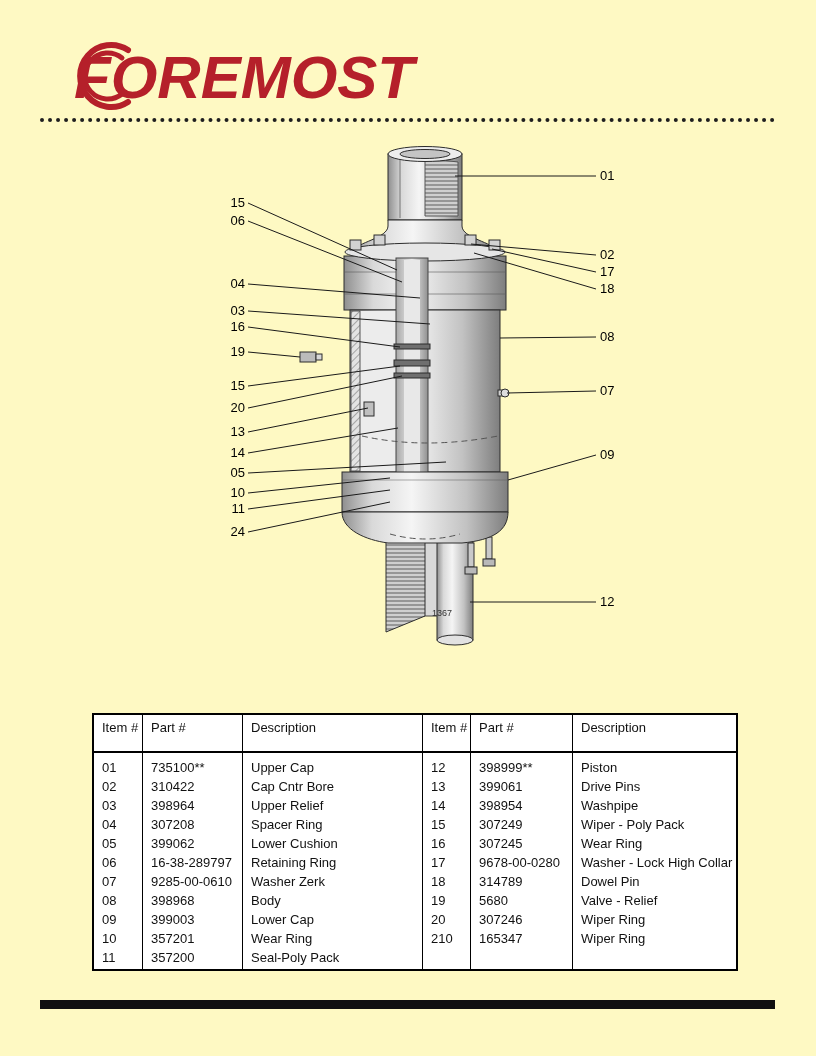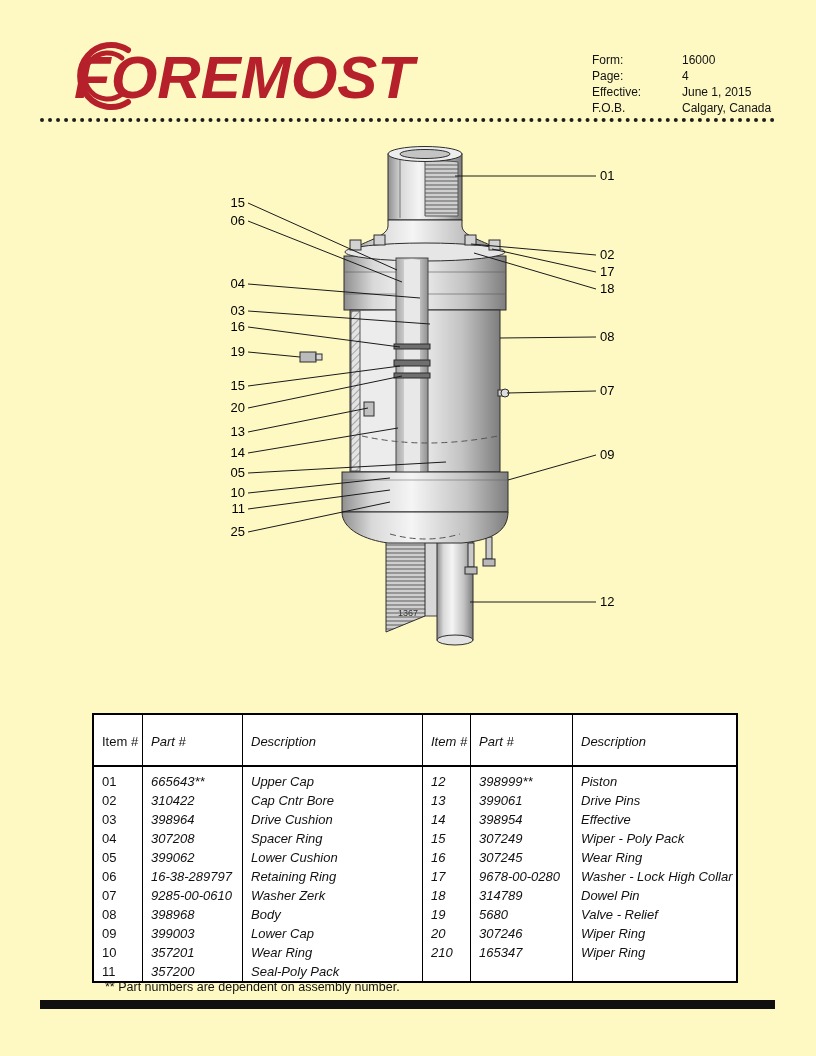--- a/index.html
+++ b/index.html
@@ -15,66 +15,48 @@
   .meta-row .mv { flex:1; }
 
   .dotted-rule { position:absolute; top:118px; left:40px; width:735px; border-top:4px dotted #1f1f1f; }
 
   
   .diagram { position:absolute; top:140px; left:0; width:816px; height:540px; }
   .diagram svg { position:absolute; top:0; left:0; }
   .callout { position:absolute; font-size:13px; color:#000; line-height:16px; }
   .co-left { left:215px; width:30px; text-align:right; }
   .co-right { left:600px; width:34px; text-align:left; }
-  .diagram-note { position:absolute; left:398px; top:468px; width:54px; text-align:left; font-size:9px; color:#333; }
+  .diagram-note { position:absolute; left:398px; top:468px; width:54px; text-align:right; font-size:9px; color:#333; }
 
   
   .parts-table { position:absolute; top:713px; left:92px; width:646px; min-height:258px; border:2px solid #000; display:flex; align-items:stretch; background:#fff; }
   .pt-col { display:flex; flex-direction:column; }
-  .pt-col + .pt-col { border-left:1.5px solid #000;font-style:italic; }
+  .pt-col + .pt-col { border-left:1.5px solid #000; }
   .c-item1 { width:48px; } .c-part1 { width:100px; } .c-desc1 { width:180px; }
   .c-item2 { width:48px; } .c-part2 { width:102px; } .c-desc2 { flex:1; }
-  .pt-col .hdr { height:38px; line-height:26px; border-bottom:2px solid #000; padding-left:8px; font-size:13px; white-space:nowrap;margin-top:14px; }
+  .pt-col .hdr { height:38px; line-height:26px; border-bottom:2px solid #000; padding-left:8px; font-size:13px; white-space:nowrap; }
   .pt-col .cell { height:19px; line-height:19px; padding-left:8px; font-size:13px; white-space:nowrap; }
   .pt-col .hdr + .cell { margin-top:5px; }
 
   .footnote { position:absolute; top:980px; left:105px; font-size:12.5px; }
   .bottom-bar { position:absolute; top:1000px; left:40px; width:735px; height:9px; background:#101010; }
 </style>
 </head>
 <body>
 
 <div id="page">
 
   <div class="logo-wrap">
     <svg width="370" height="72" viewBox="0 0 370 72">
       <path d="M 78,10 A 31,31 0 1 0 78,62" fill="none" stroke="#b5202a" stroke-width="6" stroke-linecap="round"></path>
       <path d="M 72,18 A 23,23 0 1 0 72,54" fill="none" stroke="#b5202a" stroke-width="5" stroke-linecap="round"></path>
       <text x="24" y="58" font-size="60" font-weight="bold" font-style="italic" font-family="Liberation Sans, sans-serif" fill="#b5202a">FOREMOST</text>
     </svg>
   </div>
 
-  <div class="meta">
-    <div class="meta-row">
-      <span class="ml">Form:</span>
-      <span class="mv">16000</span>
-    </div>
-    <div class="meta-row">
-      <span class="ml">Page:</span>
-      <span class="mv">4</span>
-    </div>
-    <div class="meta-row">
-      <span class="ml">Effective:</span>
-      <span class="mv">June 1, 2015</span>
-    </div>
-    <div class="meta-row">
-      <span class="ml">F.O.B.</span>
-      <span class="mv">Calgary, Canada</span>
-    </div>
-  </div>
 
   <div class="dotted-rule"></div>
 
   <div class="diagram">
     <svg width="816" height="540" viewBox="0 0 816 540">
       <defs>
         <linearGradient id="met" x1="0" y1="0" x2="1" y2="0">
           <stop offset="0" stop-color="#8f8f8f"></stop>
             <stop offset="0.18" stop-color="#d9d9d9"></stop>
           <stop offset="0.42" stop-color="#f5f5f5"></stop>
@@ -205,21 +187,21 @@
     <div class="callout co-left" style="top:163px">03</div>
     <div class="callout co-left" style="top:179px">16</div>
     <div class="callout co-left" style="top:204px">19</div>
     <div class="callout co-left" style="top:238px">15</div>
     <div class="callout co-left" style="top:260px">20</div>
     <div class="callout co-left" style="top:284px">13</div>
     <div class="callout co-left" style="top:305px">14</div>
     <div class="callout co-left" style="top:325px">05</div>
     <div class="callout co-left" style="top:345px">10</div>
     <div class="callout co-left" style="top:361px">11</div>
-    <div class="callout co-left" style="top:384px">25</div>
+    <div class="callout co-left" style="top:384px">24</div>
 
     <div class="callout co-right" style="top:28px">01</div>
     <div class="callout co-right" style="top:107px">02</div>
     <div class="callout co-right" style="top:124px">17</div>
     <div class="callout co-right" style="top:141px">18</div>
     <div class="callout co-right" style="top:189px">08</div>
     <div class="callout co-right" style="top:243px">07</div>
     <div class="callout co-right" style="top:307px">09</div>
     <div class="callout co-right" style="top:454px">12</div>
 
@@ -236,37 +218,37 @@
       <div class="cell">05</div>
       <div class="cell">06</div>
       <div class="cell">07</div>
       <div class="cell">08</div>
       <div class="cell">09</div>
       <div class="cell">10</div>
       <div class="cell">11</div>
     </div>
     <div class="pt-col c-part1">
       <div class="hdr">Part #</div>
-      <div class="cell">665643**</div>
+      <div class="cell">735100**</div>
       <div class="cell">310422</div>
       <div class="cell">398964</div>
       <div class="cell">307208</div>
       <div class="cell">399062</div>
       <div class="cell">16-38-289797</div>
       <div class="cell">9285-00-0610</div>
       <div class="cell">398968</div>
       <div class="cell">399003</div>
       <div class="cell">357201</div>
       <div class="cell">357200</div>
     </div>
     <div class="pt-col c-desc1">
       <div class="hdr">Description</div>
       <div class="cell">Upper Cap</div>
       <div class="cell">Cap Cntr Bore</div>
-      <div class="cell">Drive Cushion</div>
+      <div class="cell">Upper Relief</div>
       <div class="cell">Spacer Ring</div>
       <div class="cell">Lower Cushion</div>
       <div class="cell">Retaining Ring</div>
       <div class="cell">Washer Zerk</div>
       <div class="cell">Body</div>
       <div class="cell">Lower Cap</div>
       <div class="cell">Wear Ring</div>
       <div class="cell">Seal-Poly Pack</div>
     </div>
     <div class="pt-col c-item2">
@@ -292,28 +274,27 @@
       <div class="cell">9678-00-0280</div>
       <div class="cell">314789</div>
       <div class="cell">5680</div>
       <div class="cell">307246</div>
       <div class="cell">165347</div>
     </div>
     <div class="pt-col c-desc2">
       <div class="hdr">Description</div>
       <div class="cell">Piston</div>
       <div class="cell">Drive Pins</div>
-      <div class="cell">Effective</div>
+      <div class="cell">Washpipe</div>
       <div class="cell">Wiper - Poly Pack</div>
       <div class="cell">Wear Ring</div>
       <div class="cell">Washer - Lock High Collar</div>
       <div class="cell">Dowel Pin</div>
       <div class="cell">Valve - Relief</div>
       <div class="cell">Wiper Ring</div>
       <div class="cell">Wiper Ring</div>
     </div>
   </div>
 
-  <div class="footnote">** Part numbers are dependent on assembly number.</div>
 
   <div class="bottom-bar"></div>
 
 </div>
 
 </body></html>

